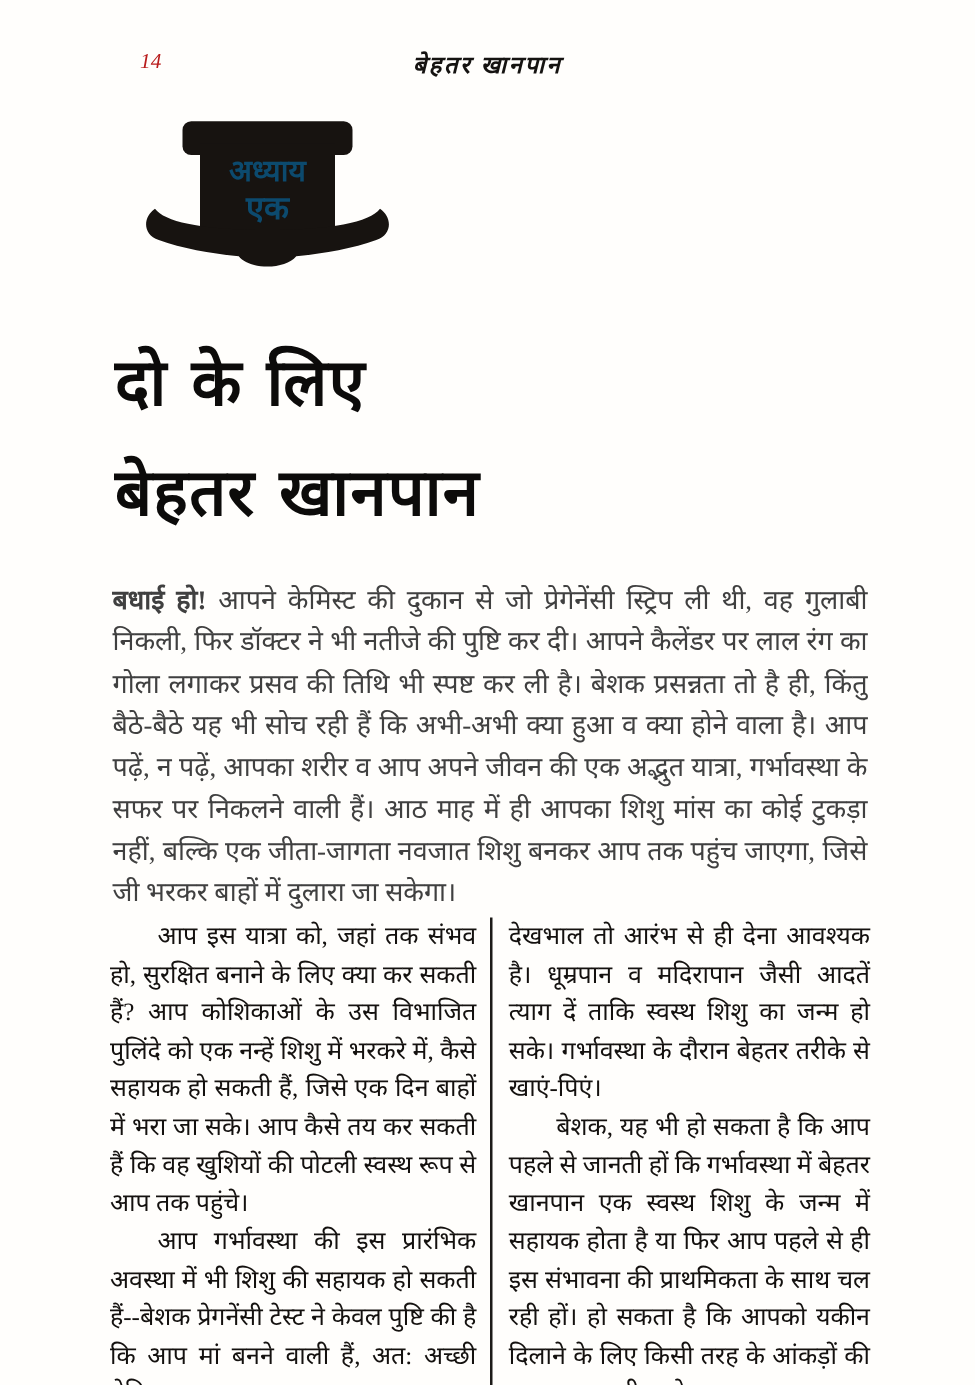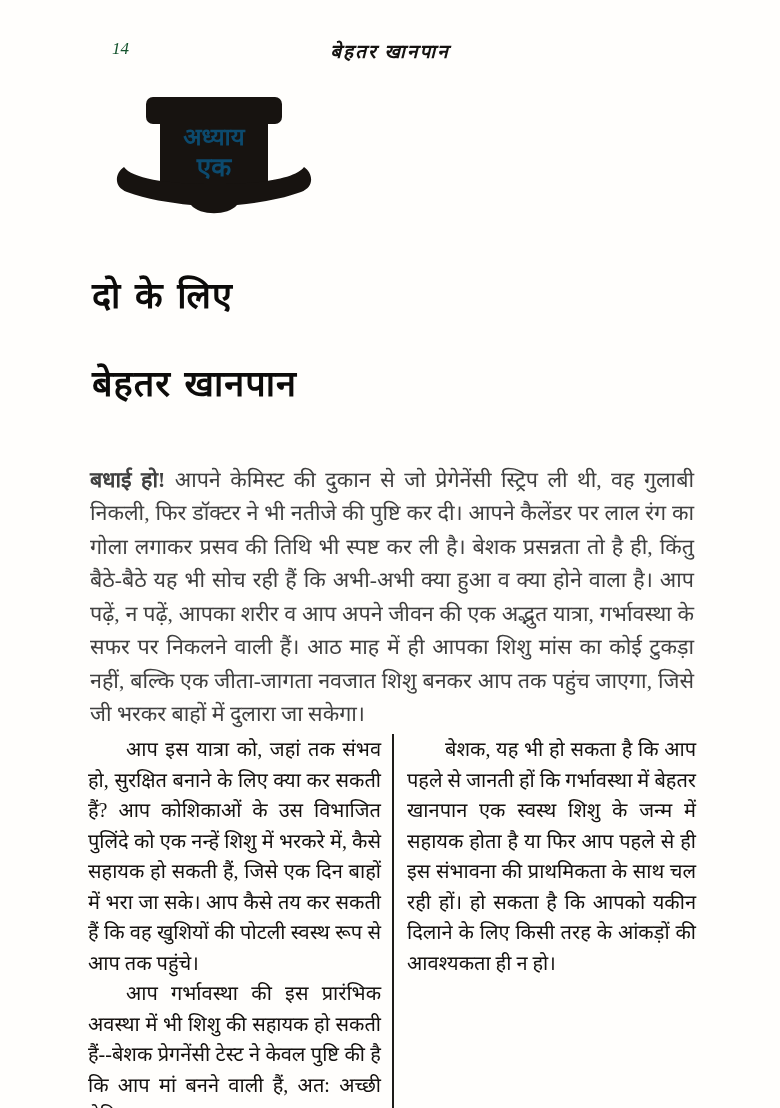--- a/index.html
+++ b/index.html
@@ -13,21 +13,21 @@
     width: 780px; height: 1108px;
     background: #fffefc;
     color: #161412;
     overflow: hidden;
   }
 
   
   .header { position: absolute; top: 38px; left: 0; right: 0; height: 22px; }
   .pagenum {
     position: absolute; left: 112px; top: 1px;
-    font-style: italic; font-size: 17px; color: #14532d;
+    font-style: italic; font-size: 17px; color: #b91c1c;
   }
   .running {
     position: absolute; left: 0; right: 0; top: 0;
     text-align: center;
     font-weight: bold; font-style: italic;
     font-size: 19px; letter-spacing: 2px; color: #151311;
   }
 
   
   .hat { position: absolute; left: 114px; top: 94px; width: 200px; height: 126px; }
@@ -39,21 +39,21 @@
     font-family: "DejaVu Sans", "Liberation Sans", sans-serif;
   }
   .hat-label .l1 { display: block; font-size: 24px; line-height: 30px; }
   .hat-label .l2 { display: block; font-size: 26px; line-height: 31px; }
 
   
   .title {
     position: absolute; left: 92px; top: 228px; width: 600px;
     font-family: "DejaVu Sans", "Liberation Sans", sans-serif;
     font-weight: bold;
-    font-size: 36px; line-height: 88px;
+    font-size: 52px; line-height: 88px;
     letter-spacing: 1px;
     color: #0c0b0a;
   }
   .title .tline { display: block; white-space: nowrap; }
 
   
   .intro {
     position: absolute; left: 90px; top: 442px; width: 604px;
     font-size: 21.5px; line-height: 33.5px;
     text-align: justify; color: #404040;
@@ -112,17 +112,18 @@
   <p class="intro"><span class="lead">बधाई हो!</span>
     <span>आपने केमिस्ट की दुकान से जो प्रेगेनेंसी स्ट्रिप ली थी, वह गुलाबी निकली, फिर डॉक्टर ने भी नतीजे की पुष्टि कर दी। आपने कैलेंडर पर लाल रंग का गोला लगाकर प्रसव की तिथि भी स्पष्ट कर ली है। बेशक प्रसन्नता तो है ही, किंतु बैठे-बैठे यह भी सोच रही हैं कि अभी-अभी क्या हुआ व क्या होने वाला है। आप पढ़ें, न पढ़ें, आपका शरीर व आप अपने जीवन की एक अद्भुत यात्रा, गर्भावस्था के सफर पर निकलने वाली हैं। आठ माह में ही आपका शिशु मांस का कोई टुकड़ा नहीं, बल्कि एक जीता-जागता नवजात शिशु बनकर आप तक पहुंच जाएगा, जिसे जी भरकर बाहों में दुलारा जा सकेगा।</span>
   </p>
 
   <div class="cols">
     <div class="col col-left">
       <p class="indent">आप इस यात्रा को, जहां तक संभव हो, सुरक्षित बनाने के लिए क्या कर सकती हैं? आप कोशिकाओं के उस विभाजित पुलिंदे को एक नन्हें शिशु में भरकरे में, कैसे सहायक हो सकती हैं, जिसे एक दिन बाहों में भरा जा सके। आप कैसे तय कर सकती हैं कि वह खुशियों की पोटली स्वस्थ रूप से आप तक पहुंचे।</p>
       <p class="indent">आप गर्भावस्था की इस प्रारंभिक अवस्था में भी शिशु की सहायक हो सकती हैं--बेशक प्रेगनेंसी टेस्ट ने केवल पुष्टि की है कि आप मां बनने वाली हैं, अत: अच्छी मेडिकल</p>
     </div>
     <div class="col col-right">
+      <p>देखभाल तो आरंभ से ही देना आवश्यक है। धूम्रपान व मदिरापान जैसी आदतें त्याग दें ताकि स्वस्थ शिशु का जन्म हो सके। गर्भावस्था के दौरान बेहतर तरीके से खाएं-पिएं।</p>
       <p class="indent">बेशक, यह भी हो सकता है कि आप पहले से जानती हों कि गर्भावस्था में बेहतर खानपान एक स्वस्थ शिशु के जन्म में सहायक होता है या फिर आप पहले से ही इस संभावना की प्राथमिकता के साथ चल रही हों। हो सकता है कि आपको यकीन दिलाने के लिए किसी तरह के आंकड़ों की आवश्यकता ही न हो।</p>
     </div>
   </div>
 
 </div>
 
 </body></html>

